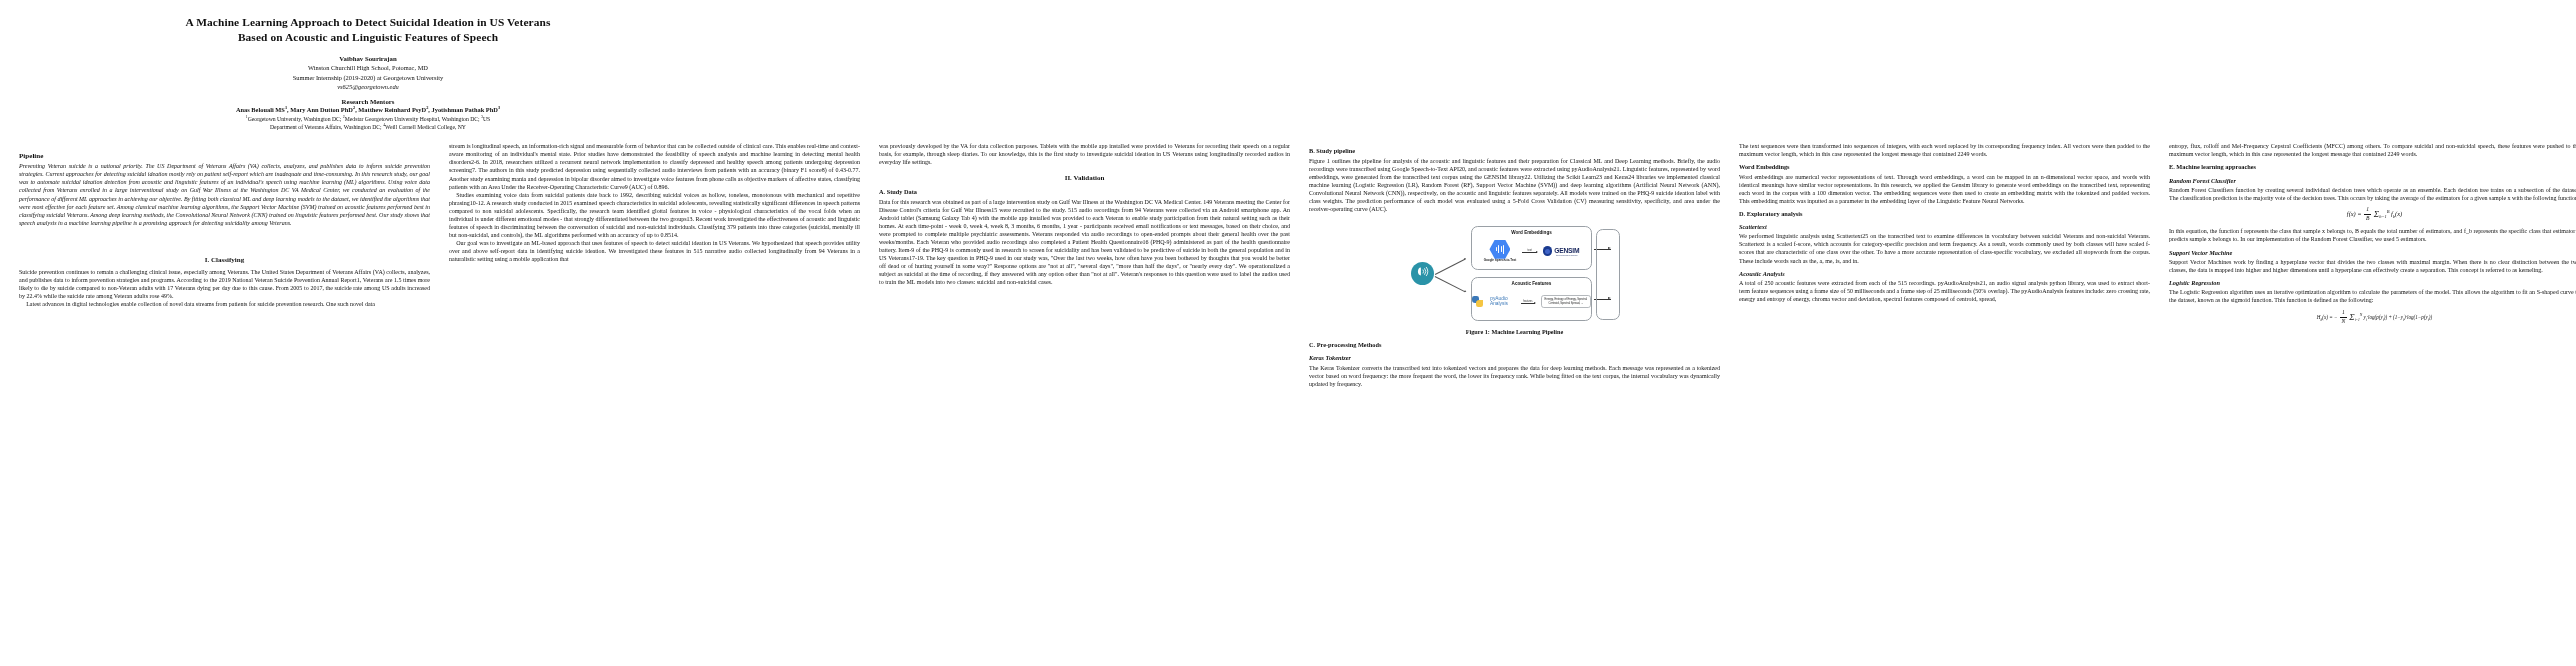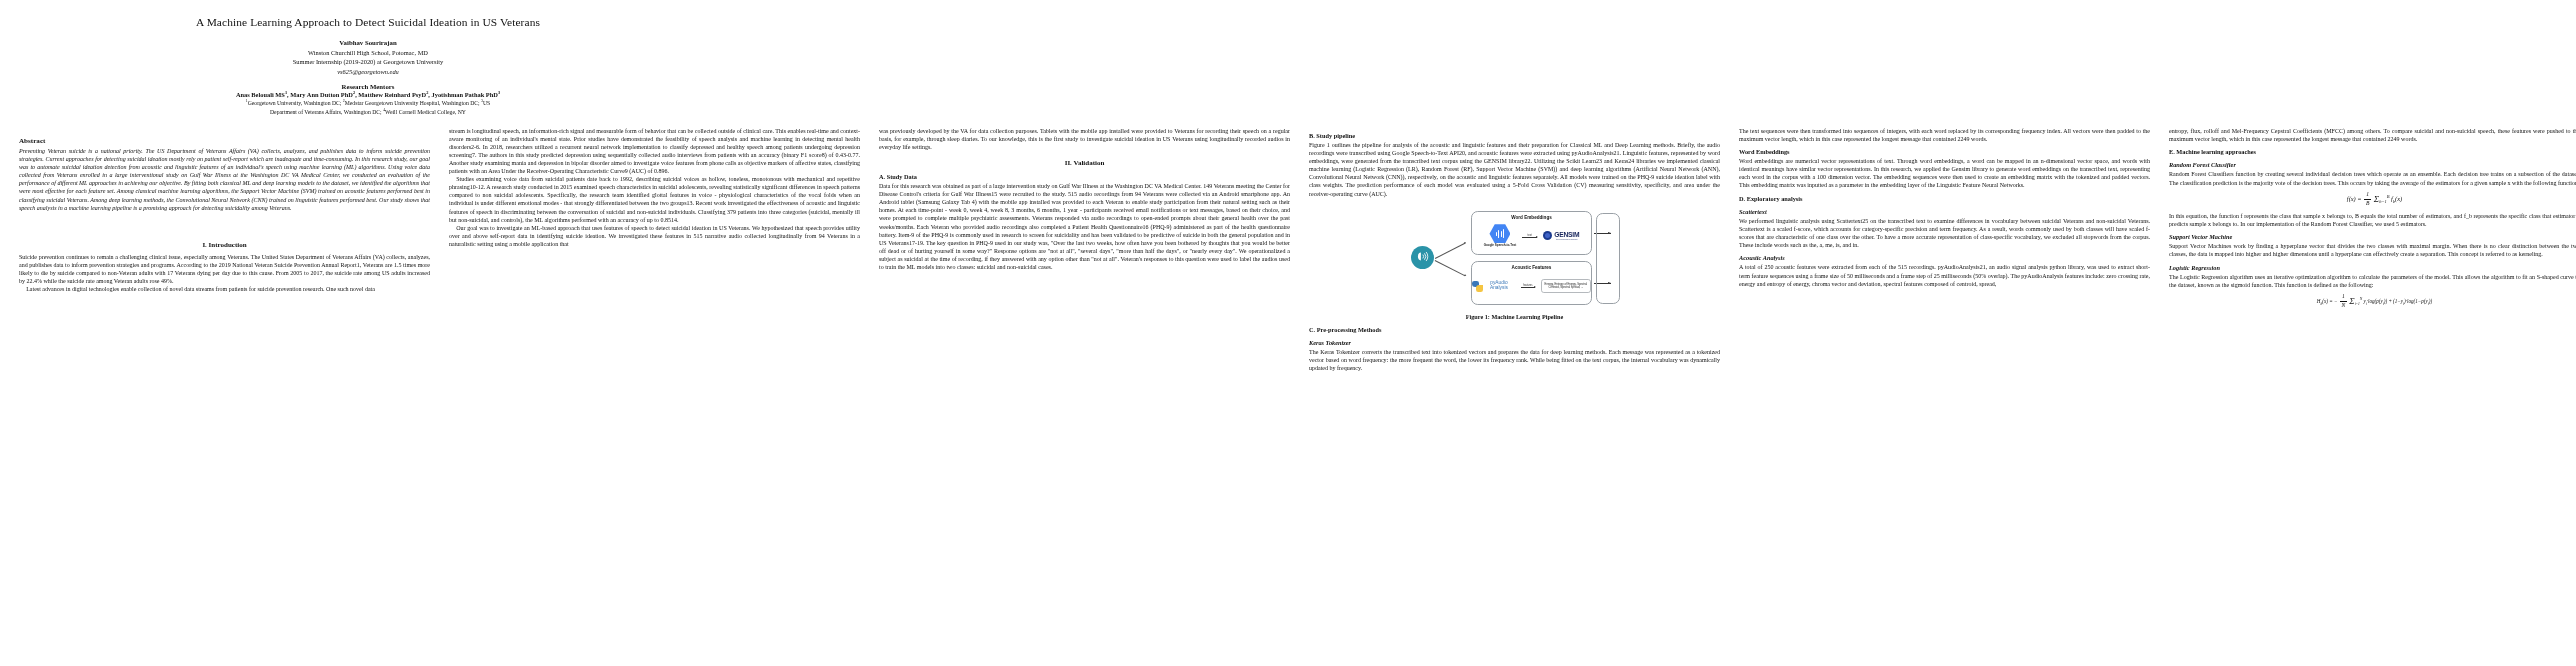--- a/index.html
+++ b/index.html
@@ -6,21 +6,21 @@
   body{
     width:2576px;height:667px;overflow:hidden;
     font-family:"Liberation Serif","DejaVu Serif",serif;
     color:#111;
   }
   .page{position:relative;width:2576px;height:667px;box-sizing:border-box;
         padding:14.5px 19px 5.6px 19px;}
 
   
   .header{width:656px;margin:0 auto 0 21px;text-align:center;}
-  .title{font-size:11.4px;font-weight:normal;line-height:1.35;letter-spacing:0.1px;}
+  .title{font-size:11.4px;font-weight:bold;line-height:1.35;letter-spacing:0.1px;}
   .author-block{margin-top:8.3px;font-size:6.4px;line-height:1.45;}
   .author-name{font-weight:bold;font-size:6.8px;}
   .author-email{font-style:italic;}
   .mentors-head{margin-top:7.2px;font-weight:bold;font-size:6.8px;}
   .mentors-names{font-weight:bold;font-size:6.4px;line-height:1.45;}
   .affils{font-size:5.7px;line-height:1.45;}
   sup{font-size:.68em;vertical-align:super;line-height:0;}
 
   
   .cols{
@@ -122,20 +122,21 @@
   .eq sup{font-size:.7em;}
 </style>
 </head>
 <body>
 
 <div class="page">
 
   <div class="header">
     <div class="title">
       <div>A Machine Learning Approach to Detect Suicidal Ideation in US Veterans</div>
+      <div>Based on Acoustic and Linguistic Features of Speech</div>
     </div>
     <div class="author-block">
       <div class="author-name">Vaibhav Sourirajan</div>
       <div>Winston Churchill High School, Potomac, MD</div>
       <div>Summer Internship (2019-2020) at Georgetown University</div>
       <div class="author-email">vs625@georgetown.edu</div>
     </div>
     <div class="mentors-head">Research Mentors</div>
     <div class="mentors-names">
       Anas Belouali MS<sup>1</sup>, Mary Ann Dutton PhD<sup>2</sup>, Matthew Reinhard PsyD<sup>2</sup>, Jyotishman Pathak PhD<sup>3</sup>
@@ -143,24 +144,24 @@
     <div class="affils">
       <div><sup>1</sup>Georgetown University, Washington DC; <sup>2</sup>Medstar Georgetown University Hospital, Washington DC; <sup>3</sup>US</div>
       <div>Department of Veterans Affairs, Washington DC; <sup>4</sup>Weill Cornell Medical College, NY</div>
     </div>
   </div>
 
   <div class="cols">
 
     <div class="col">
       <div style="height:10px"></div>
-      <div class="abs-h">Abstract</div>
+      <div class="abs-h">Pipeline</div>
       <p class="abstract">Preventing Veteran suicide is a national priority. The US Department of Veterans Affairs (VA) collects, analyzes, and publishes data to inform suicide prevention strategies. Current approaches for detecting suicidal ideation mostly rely on patient self-report which are inadequate and time-consuming. In this research study, our goal was to automate suicidal ideation detection from acoustic and linguistic features of an individual's speech using machine learning (ML) algorithms. Using voice data collected from Veterans enrolled in a large interventional study on Gulf War Illness at the Washington DC VA Medical Center, we conducted an evaluation of the performance of different ML approaches in achieving our objective. By fitting both classical ML and deep learning models to the dataset, we identified the algorithms that were most effective for each feature set. Among classical machine learning algorithms, the Support Vector Machine (SVM) trained on acoustic features performed best in classifying suicidal Veterans. Among deep learning methods, the Convolutional Neural Network (CNN) trained on linguistic features performed best. Our study shows that speech analysis in a machine learning pipeline is a promising approach for detecting suicidality among Veterans.</p>
       <div style="height:21px"></div>
-      <div class="sec-h">I. Introduction</div>
+      <div class="sec-h">I. Classifying</div>
       <p class="body">Suicide prevention continues to remain a challenging clinical issue, especially among Veterans. The United States Department of Veterans Affairs (VA) collects, analyzes, and publishes data to inform prevention strategies and programs. According to the 2019 National Veteran Suicide Prevention Annual Report1, Veterans are 1.5 times more likely to die by suicide compared to non-Veteran adults with 17 Veterans dying per day due to this cause. From 2005 to 2017, the suicide rate among US adults increased by 22.4% while the suicide rate among Veteran adults rose 49%.</p>
       <p class="body ind">Latest advances in digital technologies enable collection of novel data streams from patients for suicide prevention research. One such novel data</p>
     </div>
 
     <div class="col">
       <p class="body">stream is longitudinal speech, an information-rich signal and measurable form of behavior that can be collected outside of clinical care. This enables real-time and context-aware monitoring of an individual's mental state. Prior studies have demonstrated the feasibility of speech analysis and machine learning in detecting mental health disorders2-6. In 2018, researchers utilized a recurrent neural network implementation to classify depressed and healthy speech among patients undergoing depression screening7. The authors in this study predicted depression using sequentially collected audio interviews from patients with an accuracy (binary F1 score8) of 0.43-0.77. Another study examining mania and depression in bipolar disorder aimed to investigate voice features from phone calls as objective markers of affective states, classifying patients with an Area Under the Receiver-Operating Characteristic Curve9 (AUC) of 0.896.</p>
       <p class="body ind">Studies examining voice data from suicidal patients date back to 1992, describing suicidal voices as hollow, toneless, monotonous with mechanical and repetitive phrasing10-12. A research study conducted in 2015 examined speech characteristics in suicidal adolescents, revealing statistically significant differences in speech patterns compared to non suicidal adolescents. Specifically, the research team identified glottal features in voice - physiological characteristics of the vocal folds when an individual is under different emotional modes - that strongly differentiated between the two groups13. Recent work investigated the effectiveness of acoustic and linguistic features of speech in discriminating between the conversation of suicidal and non-suicidal individuals. Classifying 379 patients into three categories (suicidal, mentally ill but non-suicidal, and controls), the ML algorithms performed with an accuracy of up to 0.8514.</p>
       <p class="body ind">Our goal was to investigate an ML-based approach that uses features of speech to detect suicidal ideation in US Veterans. We hypothesized that speech provides utility over and above self-report data in identifying suicide ideation. We investigated these features in 515 narrative audio collected longitudinally from 94 Veterans in a naturalistic setting using a mobile application that</p>
     </div>
 

